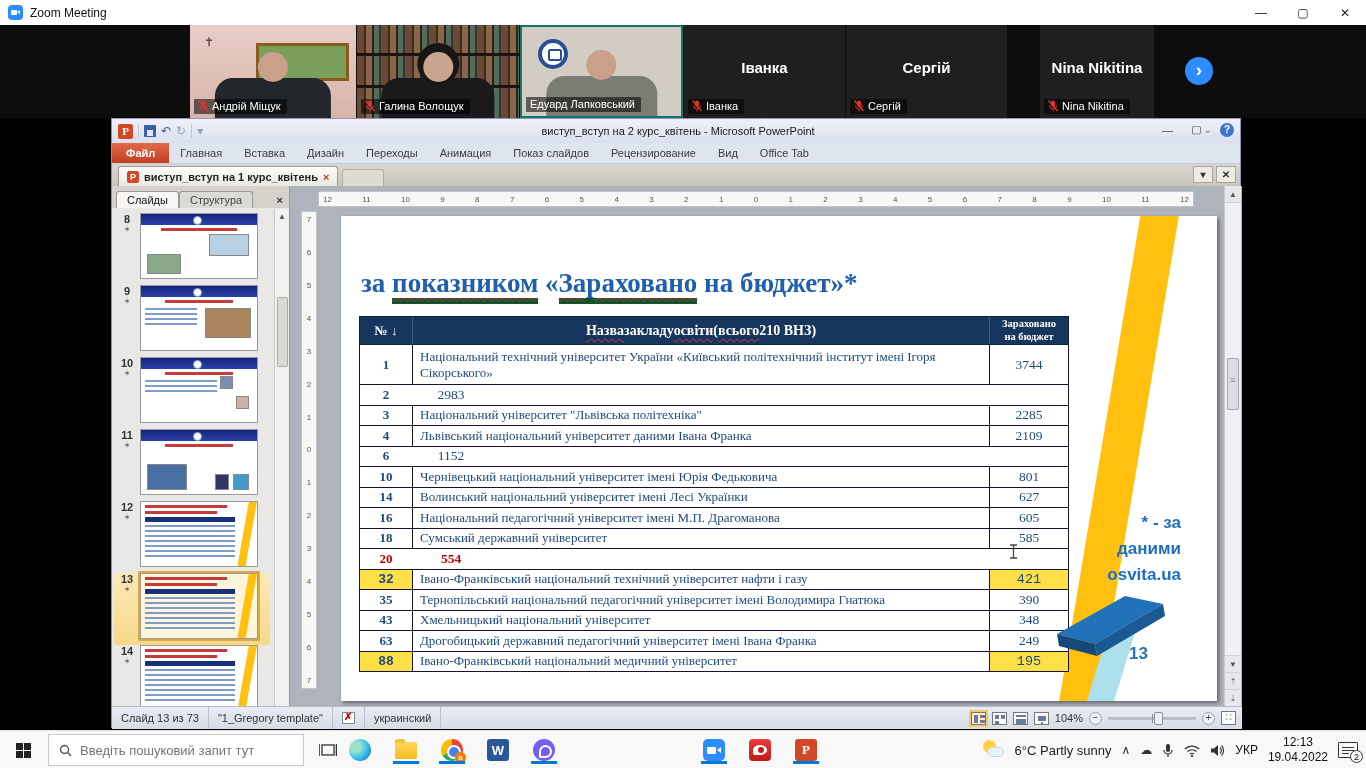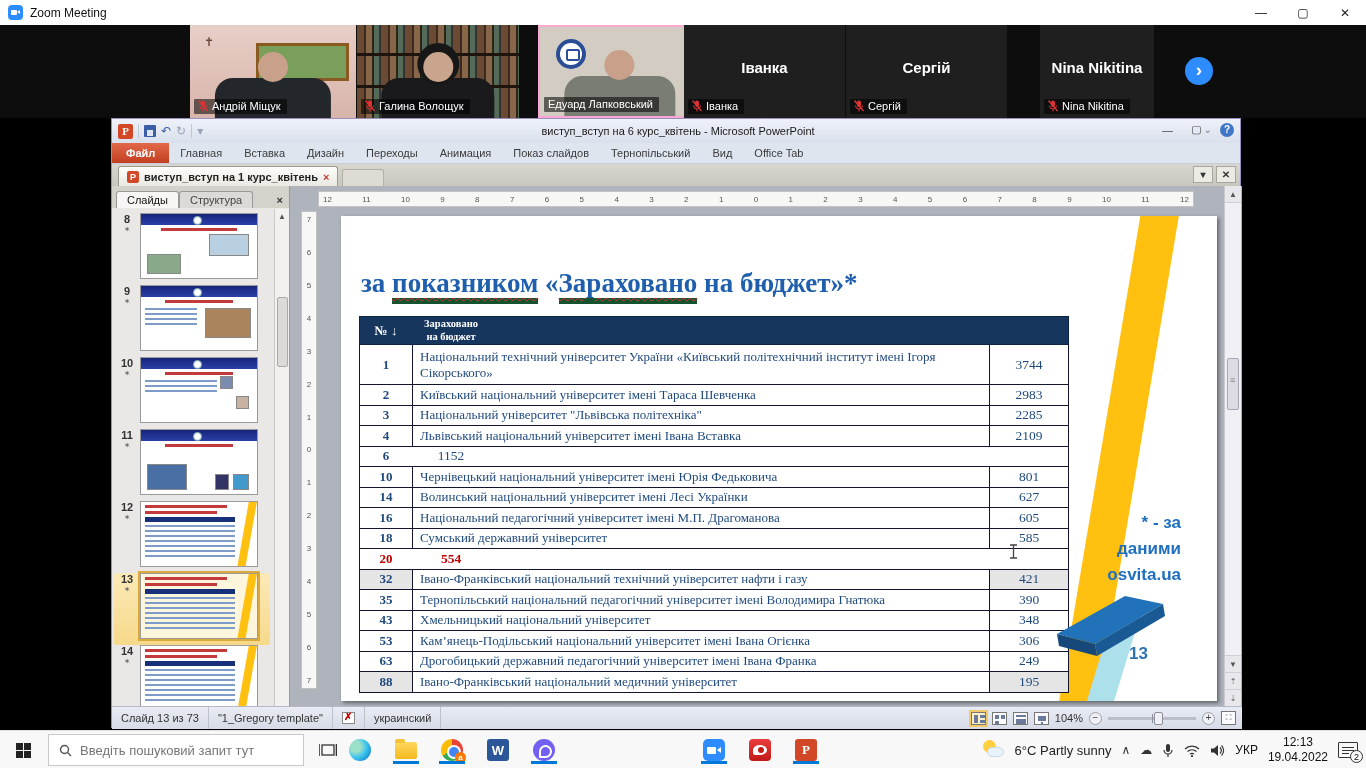--- a/index.html
+++ b/index.html
@@ -11,21 +11,21 @@
     display:flex; align-items:center; padding-left:8px; }
   .zoom-logo { width:15px; height:15px; background:#2D8CFF; border-radius:4px; position:relative; margin-right:7px; }
   .zoom-logo::before { content:""; position:absolute; left:3px; top:5px; width:6px; height:5px; background:#fff; border-radius:1px; }
   .zoom-logo::after { content:""; position:absolute; left:9px; top:5px; border-top:2.5px solid transparent; border-bottom:2.5px solid transparent; border-right:3px solid #fff; }
   #zoom-title { font-size:12px; color:#111; }
   .win-ctrls { position:absolute; right:0; top:0; height:25px; display:flex; }
   .win-ctrls span { width:42px; height:25px; display:flex; align-items:center; justify-content:center; font-size:12px; color:#222; }
 
   #video-strip { position:absolute; left:0; top:25px; width:1366px; height:93px; background:#0d0d0d; }
   .vtile { position:absolute; top:0; height:93px; overflow:hidden; background:#1f1f1f; }
-  .vtile.active { border:2px solid #f9a8d4;margin-left:18px; }
+  .vtile.active { border:2px solid #0f766e; }
   .vtile .center-name { position:absolute; left:0; right:0; top:34px; text-align:center; color:#fff; font-weight:bold; font-size:15px; }
   .name-tag { position:absolute; left:4px; bottom:4px; background:rgba(0,0,0,.55); color:#fff; font-size:11px; padding:1px 6px 2px 4px; display:flex; align-items:center; gap:4px; border-radius:1px; }
   .mic-muted { width:10px; height:12px; flex:0 0 auto; }
   
   .bg-church { background:linear-gradient(#e7cfc8,#d8b4aa); }
   .bg-church .painting { position:absolute; left:40%; top:18px; width:56%; height:38px; background:#7a9f5a; border:3px solid #8a5a20; }
   .bg-church .cross { position:absolute; left:14px; top:10px; color:#6b4a3a; font-size:12px; }
   .bg-books { background:repeating-linear-gradient(90deg,#6b4a33 0 7px,#3a2a1f 7px 9px,#87664a 9px 15px,#2e2317 15px 17px,#556b5a 17px 22px,#333 22px 24px); }
   .bg-books::after { content:""; position:absolute; inset:0; background:linear-gradient(transparent 0 28px,#1d140d 28px 31px,transparent 31px 60px,#1d140d 60px 63px,transparent 63px); }
   .bg-office { background:#d3ccc2; }
@@ -110,21 +110,21 @@
   #rank-table { position:absolute; left:18px; top:100px; width:710px; z-index:3; font-family:"Liberation Serif",serif; }
   .t-head { display:flex; background:#17365D; color:#fff; font-weight:bold; height:29px; border:1px solid #0e2340; }
   .t-head .c1 { width:52px; display:flex; align-items:center; justify-content:center; font-size:13px; }
   .t-head .c2 { width:578px; display:flex; align-items:center; justify-content:center; font-size:14px; border-left:1px solid #3a5a85; border-right:1px solid #3a5a85; }
   .t-head .c3 { width:78px; font-size:10.5px; text-align:center; display:flex; flex-direction:column; justify-content:center; line-height:1.15; }
   .t-row { display:flex; background:#fff; border:1px solid #14142e; border-top:none; color:#1F497D; }
   .t-row .c1 { width:52px; display:flex; align-items:center; justify-content:center; font-weight:bold; font-size:13px; }
   .t-row .c2 { width:578px; display:flex; align-items:center; padding-left:7px; font-size:13px; line-height:1.2; border-left:1px solid #14142e; border-right:1px solid #14142e; }
   .t-row .c3 { width:78px; display:flex; align-items:center; justify-content:center; font-size:13.5px; }
   .t-row.red { color:#C00000; font-weight:bold; }
-  .t-row.green .c1, .t-row.green .c3 { background:#e5e5e5; }
+  .t-row.green .c1, .t-row.green .c3 { background:#fde047;font-family:Liberation Mono, monospace; }
 
   .yellow-band { position:absolute; left:759px; top:-10px; width:38px; height:505px; background:#FFC010; transform:rotate(9.5deg); z-index:1; }
   .cyan-band { position:absolute; left:757px; top:393px; width:26px; height:115px; background:#ACE0EA; transform:rotate(17deg); z-index:2; }
   #blue-arrow { position:absolute; left:712px; top:366px; z-index:4; }
   #footnote { position:absolute; left:712px; top:294px; width:128px; text-align:right; font-weight:bold; font-size:17px; line-height:26px; color:#1F6FC0; z-index:5; }
   #page-num { position:absolute; left:788px; top:428px; font-weight:bold; font-size:17px; color:#2E74B5; z-index:5; }
   #ibeam { position:absolute; left:668px; top:328px; z-index:6; }
 
   
   #ppt-scroll { position:absolute; right:1px; top:0; width:17px; height:520px; background:#f0eff3; border-left:1px solid #c9c9cf; }
@@ -282,37 +282,37 @@
   <div id="ppt-titlebar">
     <div class="qat">
       <span class="ppt-app-icon">P</span>
       <span class="sep"></span>
       <span class="floppy"></span>
       <span class="glyph">↶</span>
       <span class="glyph dim">↻</span>
       <span class="sep"></span>
       <span class="glyph dim">▾</span>
     </div>
-    <span id="ppt-title">виступ_вступ на 6 курс_квітень - Microsoft PowerPoint</span>
+    <span id="ppt-title">виступ_вступ на 2 курс_квітень - Microsoft PowerPoint</span>
     <div class="win-ctrls" style="position:static;">
       <span>—</span>
       <span>▢</span>
       <span>✕</span>
     </div>
   </div>
 
   <div id="ribbon">
       <span class="rtab active">Файл</span>
       <span class="rtab">Главная</span>
       <span class="rtab">Вставка</span>
       <span class="rtab">Дизайн</span>
       <span class="rtab">Переходы</span>
       <span class="rtab">Анимация</span>
       <span class="rtab">Показ слайдов</span>
-      <span class="rtab">Тернопільський</span>
+      <span class="rtab">Рецензирование</span>
       <span class="rtab">Вид</span>
       <span class="rtab">Office Tab</span>
     </div>
   <div id="ribbon-right">
     <span class="chev">⌄</span>
     <span class="help">?</span>
   </div>
 
   <div id="doctab-row">
     <div class="doctab">
@@ -517,43 +517,50 @@
         <polygon points="4,52 72,14 110,22 42,62" fill="#2272B9"></polygon>
         <polygon points="110,22 112,34 44,74 42,62" fill="#1a5a94"></polygon>
         <polygon points="4,52 42,62 44,74 6,64" fill="#16497a"></polygon>
       </svg>
 
       <div id="slide-title2"><span>за </span><span class="u-word">показником</span><span> «</span><span class="u-word">Зараховано</span><span> на бюджет»*</span></div>
 
       <div id="rank-table">
         <div class="t-head">
           <span class="c1">№ ↓</span>
+          <span class="c2" id="th-name">
+              <span class="sp-word">Назва</span>
+              <span> закладу </span>
+              <span class="sp-word">освіти</span>
+              <span> (</span>
+              <span class="sp-word">всього</span>
+              <span> 210 ВНЗ)</span>
+            </span>
           <span class="c3">
             <span>Зараховано</span>
             <span>на бюджет</span>
           </span>
         </div>
       <div class="t-row " style="height: 40px;">
             <span class="c1">1</span>
             <span class="c2">Національний  технічний  університет України «Київський політехнічний  інститут  імені Ігоря Сікорського»</span>
             <span class="c3">3744</span>
           </div>
           <div class="t-row " style="height: 20.5px;">
             <span class="c1">2</span>
-            <span class="c2">Київський національний  університет імені Тараса  Шевченка</span>
             <span class="c3">2983</span>
           </div>
           <div class="t-row " style="height: 20.5px;">
             <span class="c1">3</span>
             <span class="c2">Національний  університет "Львівська політехніка"</span>
             <span class="c3">2285</span>
           </div>
           <div class="t-row " style="height: 20.5px;">
             <span class="c1">4</span>
-            <span class="c2">Львівський національний  університет імені Івана Вставка</span>
+            <span class="c2">Львівський національний  університет даними Івана Франка</span>
             <span class="c3">2109</span>
           </div>
           <div class="t-row " style="height: 20.5px;">
             <span class="c1">6</span>
             <span class="c3">1152</span>
           </div>
           <div class="t-row " style="height: 20.5px;">
             <span class="c1">10</span>
             <span class="c2">Чернівецький національний  університет імені Юрія Федьковича</span>
             <span class="c3">801</span>
@@ -584,25 +591,20 @@
           </div>
           <div class="t-row " style="height: 20.5px;">
             <span class="c1">35</span>
             <span class="c2">Тернопільський  національний  педагогічний  університет  імені Володимира  Гнатюка</span>
             <span class="c3">390</span>
           </div>
           <div class="t-row " style="height: 20.5px;">
             <span class="c1">43</span>
             <span class="c2">Хмельницький  національний  університет</span>
             <span class="c3">348</span>
-          </div>
-          <div class="t-row " style="height: 20.5px;">
-            <span class="c1">53</span>
-            <span class="c2">Кам’янець-Подільський національний  університет імені Івана  Огієнка</span>
-            <span class="c3">306</span>
           </div>
           <div class="t-row " style="height: 20.5px;">
             <span class="c1">63</span>
             <span class="c2">Дрогобицький державний  педагогічний університет імені Івана Франка</span>
             <span class="c3">249</span>
           </div>
           <div class="t-row green" style="height: 20.5px;">
             <span class="c1">88</span>
             <span class="c2">Івано-Франківський  національний  медичний  університет</span>
             <span class="c3">195</span>

